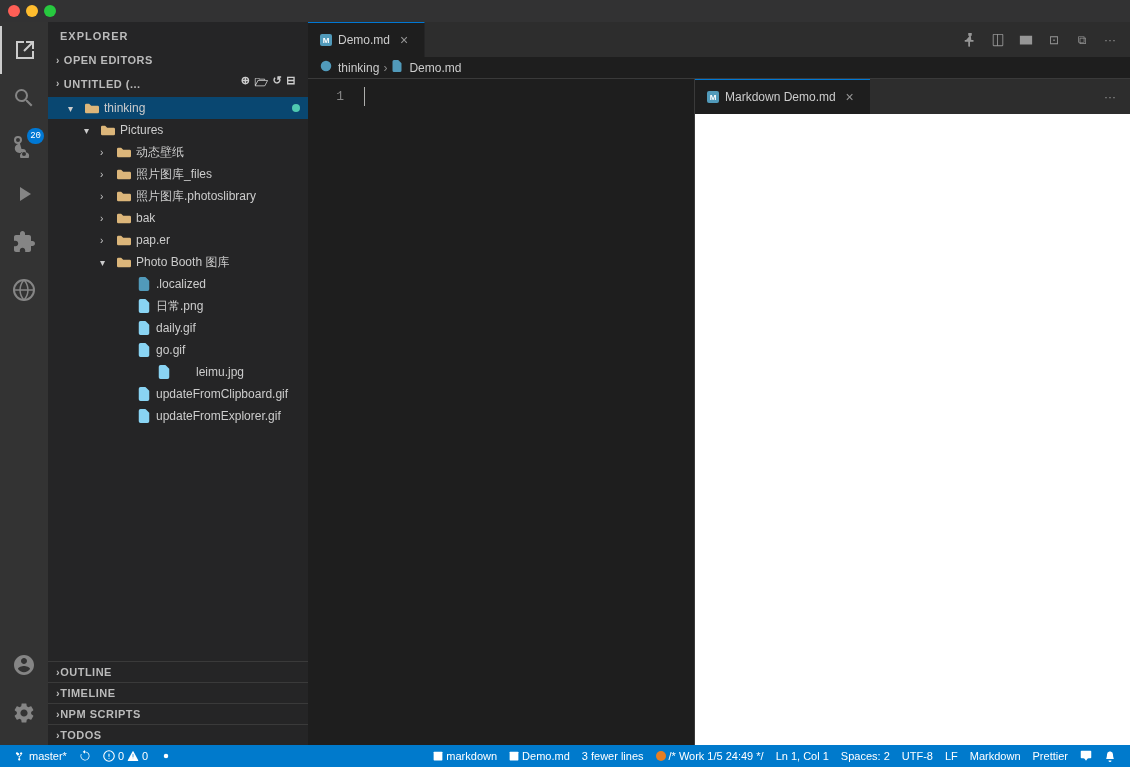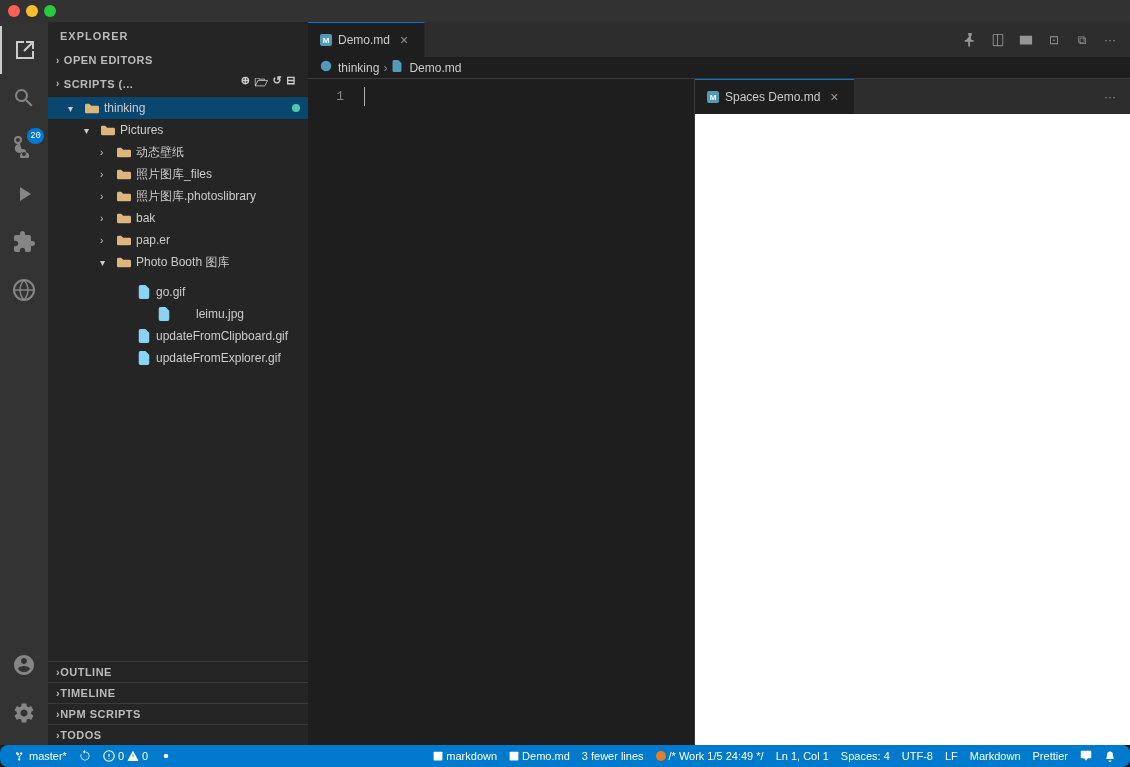--- a/index.html
+++ b/index.html
@@ -366,21 +366,20 @@
     .status-bar {
       height: 22px;
       background: #007acc;
       display: flex;
       align-items: center;
       padding: 0 8px;
       font-size: 11px;
       color: white;
       flex-shrink: 0;
       gap: 0;
-      border-radius: 8px;
     }
     .status-item {
       display: flex;
       align-items: center;
       padding: 0 6px;
       height: 22px;
       cursor: pointer;
       gap: 3px;
       white-space: nowrap;
     }
@@ -448,21 +447,21 @@
   <div class="sidebar">
     <div class="sidebar-title">EXPLORER</div>
 
     <div class="sidebar-section">
       <span class="arrow">›</span>
       <span>OPEN EDITORS</span>
     </div>
 
     <div class="sidebar-section" style="position:relative;">
       <span class="arrow">›</span>
-      <span>SCRIPTS (...</span>
+      <span>UNTITLED (...</span>
       <div style="margin-left:auto; display:flex; gap:4px; padding-right:4px;">
         <span style="cursor:pointer; color:#cccccc;">⊕</span>
         <span style="cursor:pointer; color:#cccccc;">🗁</span>
         <span style="cursor:pointer; color:#cccccc;">↺</span>
         <span style="cursor:pointer; color:#cccccc;">⊟</span>
       </div>
     </div>
 
     <div class="tree-item active-item" style="padding-left:20px;">
       <span class="tree-arrow">▾</span>
@@ -538,24 +537,51 @@
     <div class="tree-item" style="padding-left:52px;">
       <span class="tree-arrow">▾</span>
       <span class="tree-icon folder-icon">
         <svg width="14" height="14" viewBox="0 0 16 16" fill="#dcb67a">
             <path d="M1.5 3A1.5 1.5 0 0 0 0 4.5v8A1.5 1.5 0 0 0 1.5 14h13a1.5 1.5 0 0 0 1.5-1.5V7a1.5 1.5 0 0 0-1.5-1.5H7.121L5.56 3.878A1.5 1.5 0 0 0 4.5 3H1.5z"></path>
           </svg>
       </span>
       <span>Photo Booth 图库</span>
     </div>
 
-
-
-
-    <div class="tree-item" style="padding-left:72px;margin-top:8px;">
+    <div class="tree-item" style="padding-left:72px;">
+      <span class="tree-arrow" style="visibility:hidden;">›</span>
+      <span class="tree-icon" style="color:#519aba;">
+        <svg width="14" height="14" viewBox="0 0 16 16" fill="currentColor">
+            <path d="M4 0h5.293A1 1 0 0 1 10 .293L13.707 4a1 1 0 0 1 .293.707V14a2 2 0 0 1-2 2H4a2 2 0 0 1-2-2V2a2 2 0 0 1 2-2z"></path>
+          </svg>
+      </span>
+      <span>.localized</span>
+    </div>
+
+    <div class="tree-item" style="padding-left:72px;">
+      <span class="tree-arrow" style="visibility:hidden;">›</span>
+      <span class="tree-icon" style="color:#89d4f3;">
+        <svg width="14" height="14" viewBox="0 0 16 16" fill="currentColor">
+            <path d="M4 0h5.293A1 1 0 0 1 10 .293L13.707 4a1 1 0 0 1 .293.707V14a2 2 0 0 1-2 2H4a2 2 0 0 1-2-2V2a2 2 0 0 1 2-2z"></path>
+          </svg>
+      </span>
+      <span>日常.png</span>
+    </div>
+
+    <div class="tree-item" style="padding-left:72px;">
+      <span class="tree-arrow" style="visibility:hidden;">›</span>
+      <span class="tree-icon" style="color:#89d4f3;">
+        <svg width="14" height="14" viewBox="0 0 16 16" fill="currentColor">
+            <path d="M4 0h5.293A1 1 0 0 1 10 .293L13.707 4a1 1 0 0 1 .293.707V14a2 2 0 0 1-2 2H4a2 2 0 0 1-2-2V2a2 2 0 0 1 2-2z"></path>
+          </svg>
+      </span>
+      <span>daily.gif</span>
+    </div>
+
+    <div class="tree-item" style="padding-left:72px;">
       <span class="tree-arrow" style="visibility:hidden;">›</span>
       <span class="tree-icon" style="color:#89d4f3;">
         <svg width="14" height="14" viewBox="0 0 16 16" fill="currentColor">
             <path d="M4 0h5.293A1 1 0 0 1 10 .293L13.707 4a1 1 0 0 1 .293.707V14a2 2 0 0 1-2 2H4a2 2 0 0 1-2-2V2a2 2 0 0 1 2-2z"></path>
           </svg>
       </span>
       <span>go.gif</span>
     </div>
 
     <div class="tree-item" style="padding-left:72px;gap:20px;">
@@ -674,21 +700,21 @@
         <div class="code-content">
           <div class="code-line cursor-line">
           </div>
         </div>
       </div>
 
       <div class="preview-panel">
         <div class="preview-tab-bar">
           <div class="preview-tab">
             <span class="tab-md-icon">M</span>
-            <span>Spaces Demo.md</span>
+            <span>Markdown Demo.md</span>
             <span class="preview-tab-close">×</span>
           </div>
           <div class="preview-tab-actions">
             <div class="tab-action-btn" style="color:#969696;">···</div>
           </div>
         </div>
         <div class="preview-content"></div>
       </div>
 
     </div>
@@ -746,21 +772,21 @@
     <div class="status-item">
       <span style="display:inline-block; width:10px; height:10px; border-radius:50%; background:#e67e22;"></span>
       <span>/* </span>
       <span>Work</span>
       <span> 1/5  24:49 */</span>
     </div>
     <div class="status-item">
       <span>Ln 1, Col 1</span>
     </div>
     <div class="status-item">
-      <span>Spaces: 4</span>
+      <span>Spaces: 2</span>
     </div>
     <div class="status-item">
       <span>UTF-8</span>
     </div>
     <div class="status-item">
       <span>LF</span>
     </div>
     <div class="status-item">
       <span>Markdown</span>
     </div>

